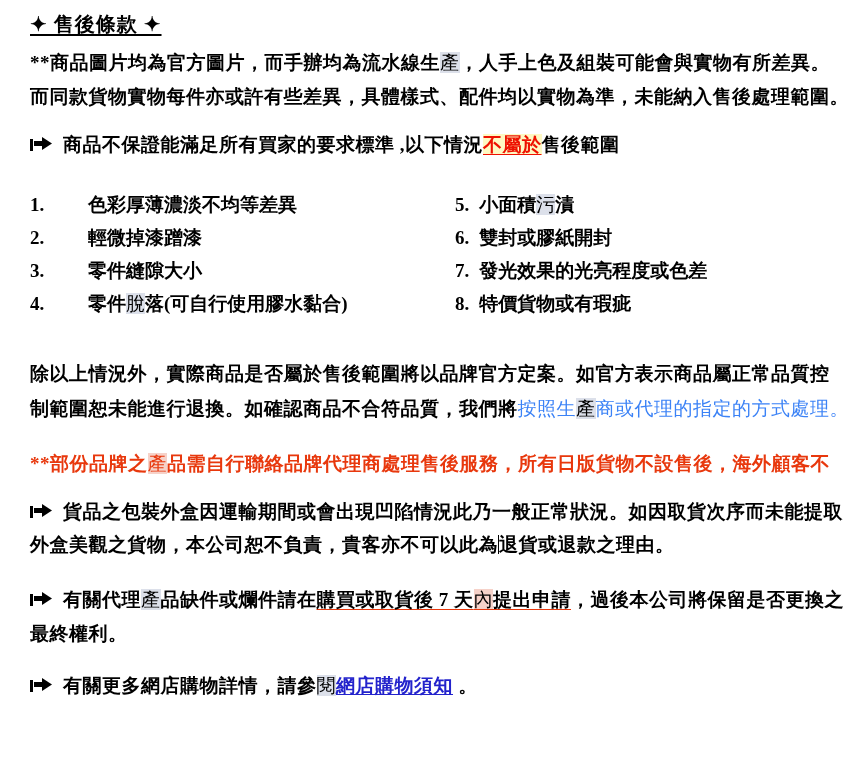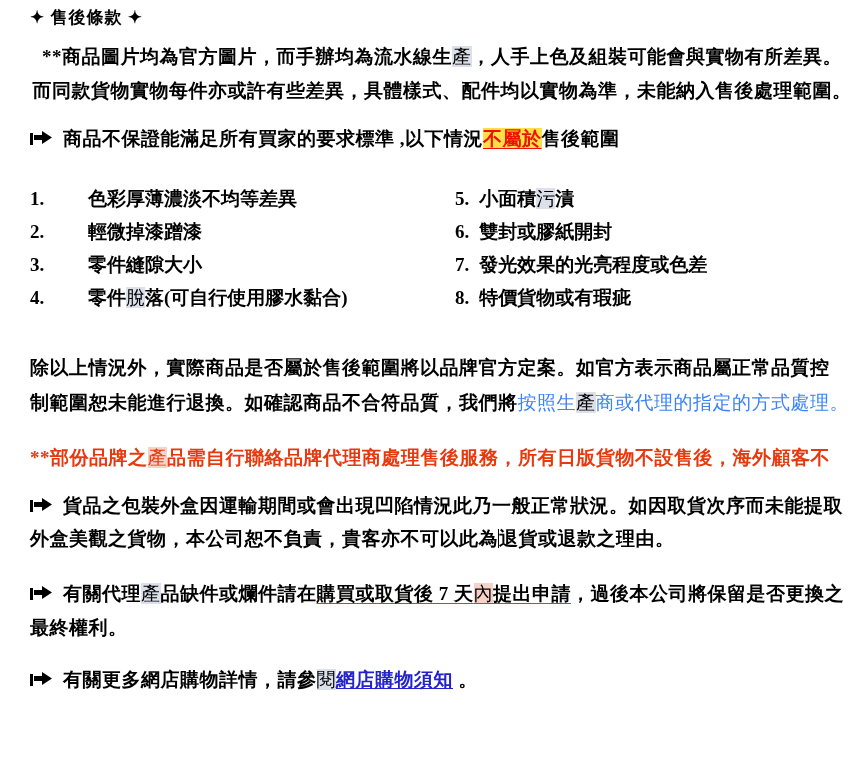--- a/index.html
+++ b/index.html
@@ -4,42 +4,42 @@
 <style>
   html,body{margin:0;padding:0;background:#ffffff;}
   body{
     width:864px;height:773px;overflow:hidden;
     font-family:"Liberation Serif","DejaVu Serif",serif;
     color:#000;font-weight:bold;
   }
   .page{box-sizing:border-box;width:864px;padding:6px 10px 0 30px;}
   .line{white-space:nowrap;}
   .title{
-    font-size:17px;line-height:24px;margin-top:0;
-    text-underline-offset:3px;
+    font-size:20px;line-height:24px;margin-top:6px;
+    text-decoration:underline;text-underline-offset:3px;
     letter-spacing:1px;
   }
   .para{font-size:19px;letter-spacing:0.5px;}
-  .intro{margin-top:10px;line-height:34px;text-align:center;}
+  .intro{margin-top:10px;line-height:34px;}
   .notice{margin-top:16px;line-height:30px;}
   .excl-list{margin-top:28px;font-size:19px;}
   .excl-row{display:flex;line-height:33px;}
   .excl-left{flex:0 0 425px;display:flex;}
   .excl-left .num{flex:0 0 58px;}
   .excl-right{display:flex;}
   .excl-right .num{margin-right:10px;}
   .quality{margin-top:36px;line-height:35px;}
   .brand{margin-top:20px;line-height:35px;color:#e8380d;}
   .returns{margin-top:16px;line-height:32px;}
   .packaging{margin-top:14px;line-height:33px;}
   .agency{margin-top:22px;line-height:34px;}
   .more{margin-top:20px;line-height:30px;}
 
   .hl{
-    background:#fde047;color:#ee1100;
+    background:#fef9c3;color:#ee1100;
     text-decoration:underline;text-decoration-color:#ee1100;text-underline-offset:3px;
   }
   .red-underline{
     color:#000000;
     text-decoration:underline;text-decoration-color:#e8380d;text-underline-offset:3px;
   }
   .reg{font-weight:normal;color:#3b82f6;}
   .sub{background:#dce0ea;font-weight:normal;}
   .sub-red{background:#f6d2c9;font-weight:normal;}
   .link{color:#2323cc;text-decoration:underline;text-underline-offset:2px;cursor:pointer;}

